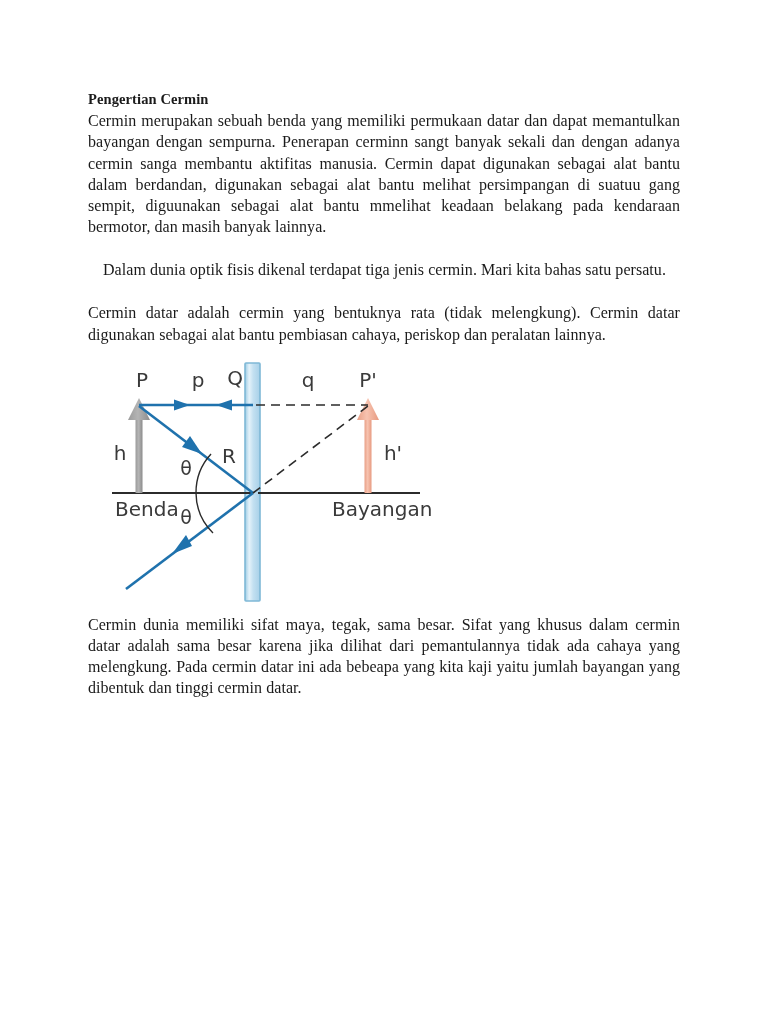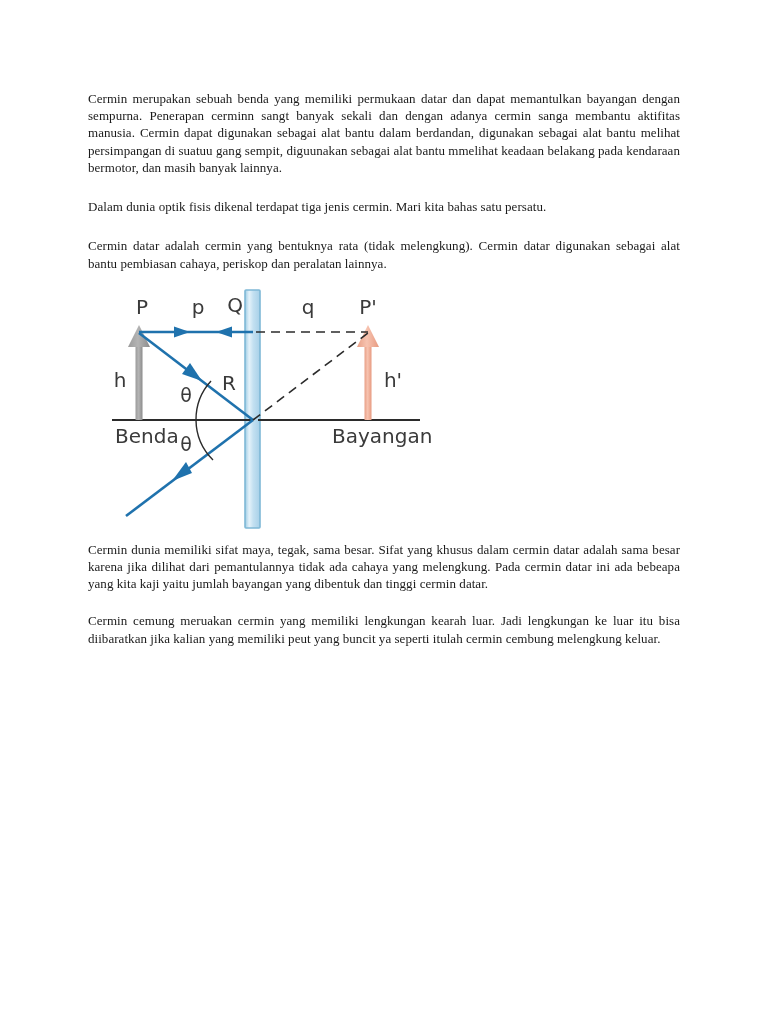--- a/index.html
+++ b/index.html
@@ -28,28 +28,29 @@
   }
   h2.heading {
     font-family: "Liberation Serif", "DejaVu Serif", serif;
     font-size: 14.5px;
     font-weight: bold;
     margin: 0 0 1px 0;
     line-height: 1.32;
     letter-spacing: 0.1px;
   }
   p.para {
-    font-size: 13px;
+    font-size: 16px;
     line-height: 1.325;
     margin: 0;
     text-align: justify;
     letter-spacing: 0.05px;
   }
   p.para.nojust {
     text-align: left;
+    margin-left: 15px;
   }
   .spacer-lg { height: 22px; }
   .spacer-md { height: 20px; }
   .spacer-sm { height: 7px; }
   b.strong { font-weight: normal; }
 
   
   .figure-wrap {
     position: relative;
     width: 592px;
@@ -80,20 +81,21 @@
     fill: #3a3a3a;
   }
 </style>
 </head>
 <body>
 
 <div id="page">
 
   <div class="doc-body">
 
+    <h2 class="heading">Pengertian Cermin</h2>
     <p class="para">Cermin merupakan sebuah benda yang memiliki permukaan datar dan dapat memantulkan bayangan dengan sempurna. Penerapan cerminn sangt banyak sekali dan dengan adanya cermin sanga membantu aktifitas manusia. Cermin dapat digunakan sebagai alat bantu dalam berdandan, digunakan sebagai alat bantu melihat persimpangan di suatuu gang sempit, diguunakan sebagai alat bantu mmelihat keadaan belakang pada kendaraan bermotor, dan masih banyak lainnya.</p>
 
     <div class="spacer-lg"></div>
 
     <p class="para nojust">Dalam dunia optik fisis dikenal terdapat tiga jenis cermin. Mari kita bahas satu persatu.</p>
 
     <div class="spacer-lg"></div>
 
     <p class="para">Cermin datar adalah cermin yang bentuknya rata (tidak melengkung). Cermin datar digunakan sebagai alat bantu pembiasan cahaya, periskop dan peralatan lainnya.</p>
 
@@ -173,16 +175,15 @@
         </svg>
       </div>
     </div>
 
     <div class="spacer-sm"></div>
 
     <p class="para"><span>Cermin dunia memiliki sifat maya, tegak, </span><b class="strong">sama besar</b><span>. Sifat yang khusus dalam cermin datar adalah sama besar karena jika dilihat dari pemantulannya tidak ada cahaya yang melengkung. Pada cermin datar ini ada bebeapa yang kita kaji yaitu jumlah bayangan yang dibentuk dan tinggi cermin datar.</span></p>
 
     <div class="spacer-md"></div>
 
-    <p class="para">Cermin cemung meruakan cermin yang memiliki lengkungan kearah luar. Jadi lengkungan ke luar itu bisa diibaratkan jika kalian yang memiliki peut yang buncit ya seperti itulah cermin cembung melengkung keluar.</p>
 
   </div>
 </div>
 
 </body></html>

